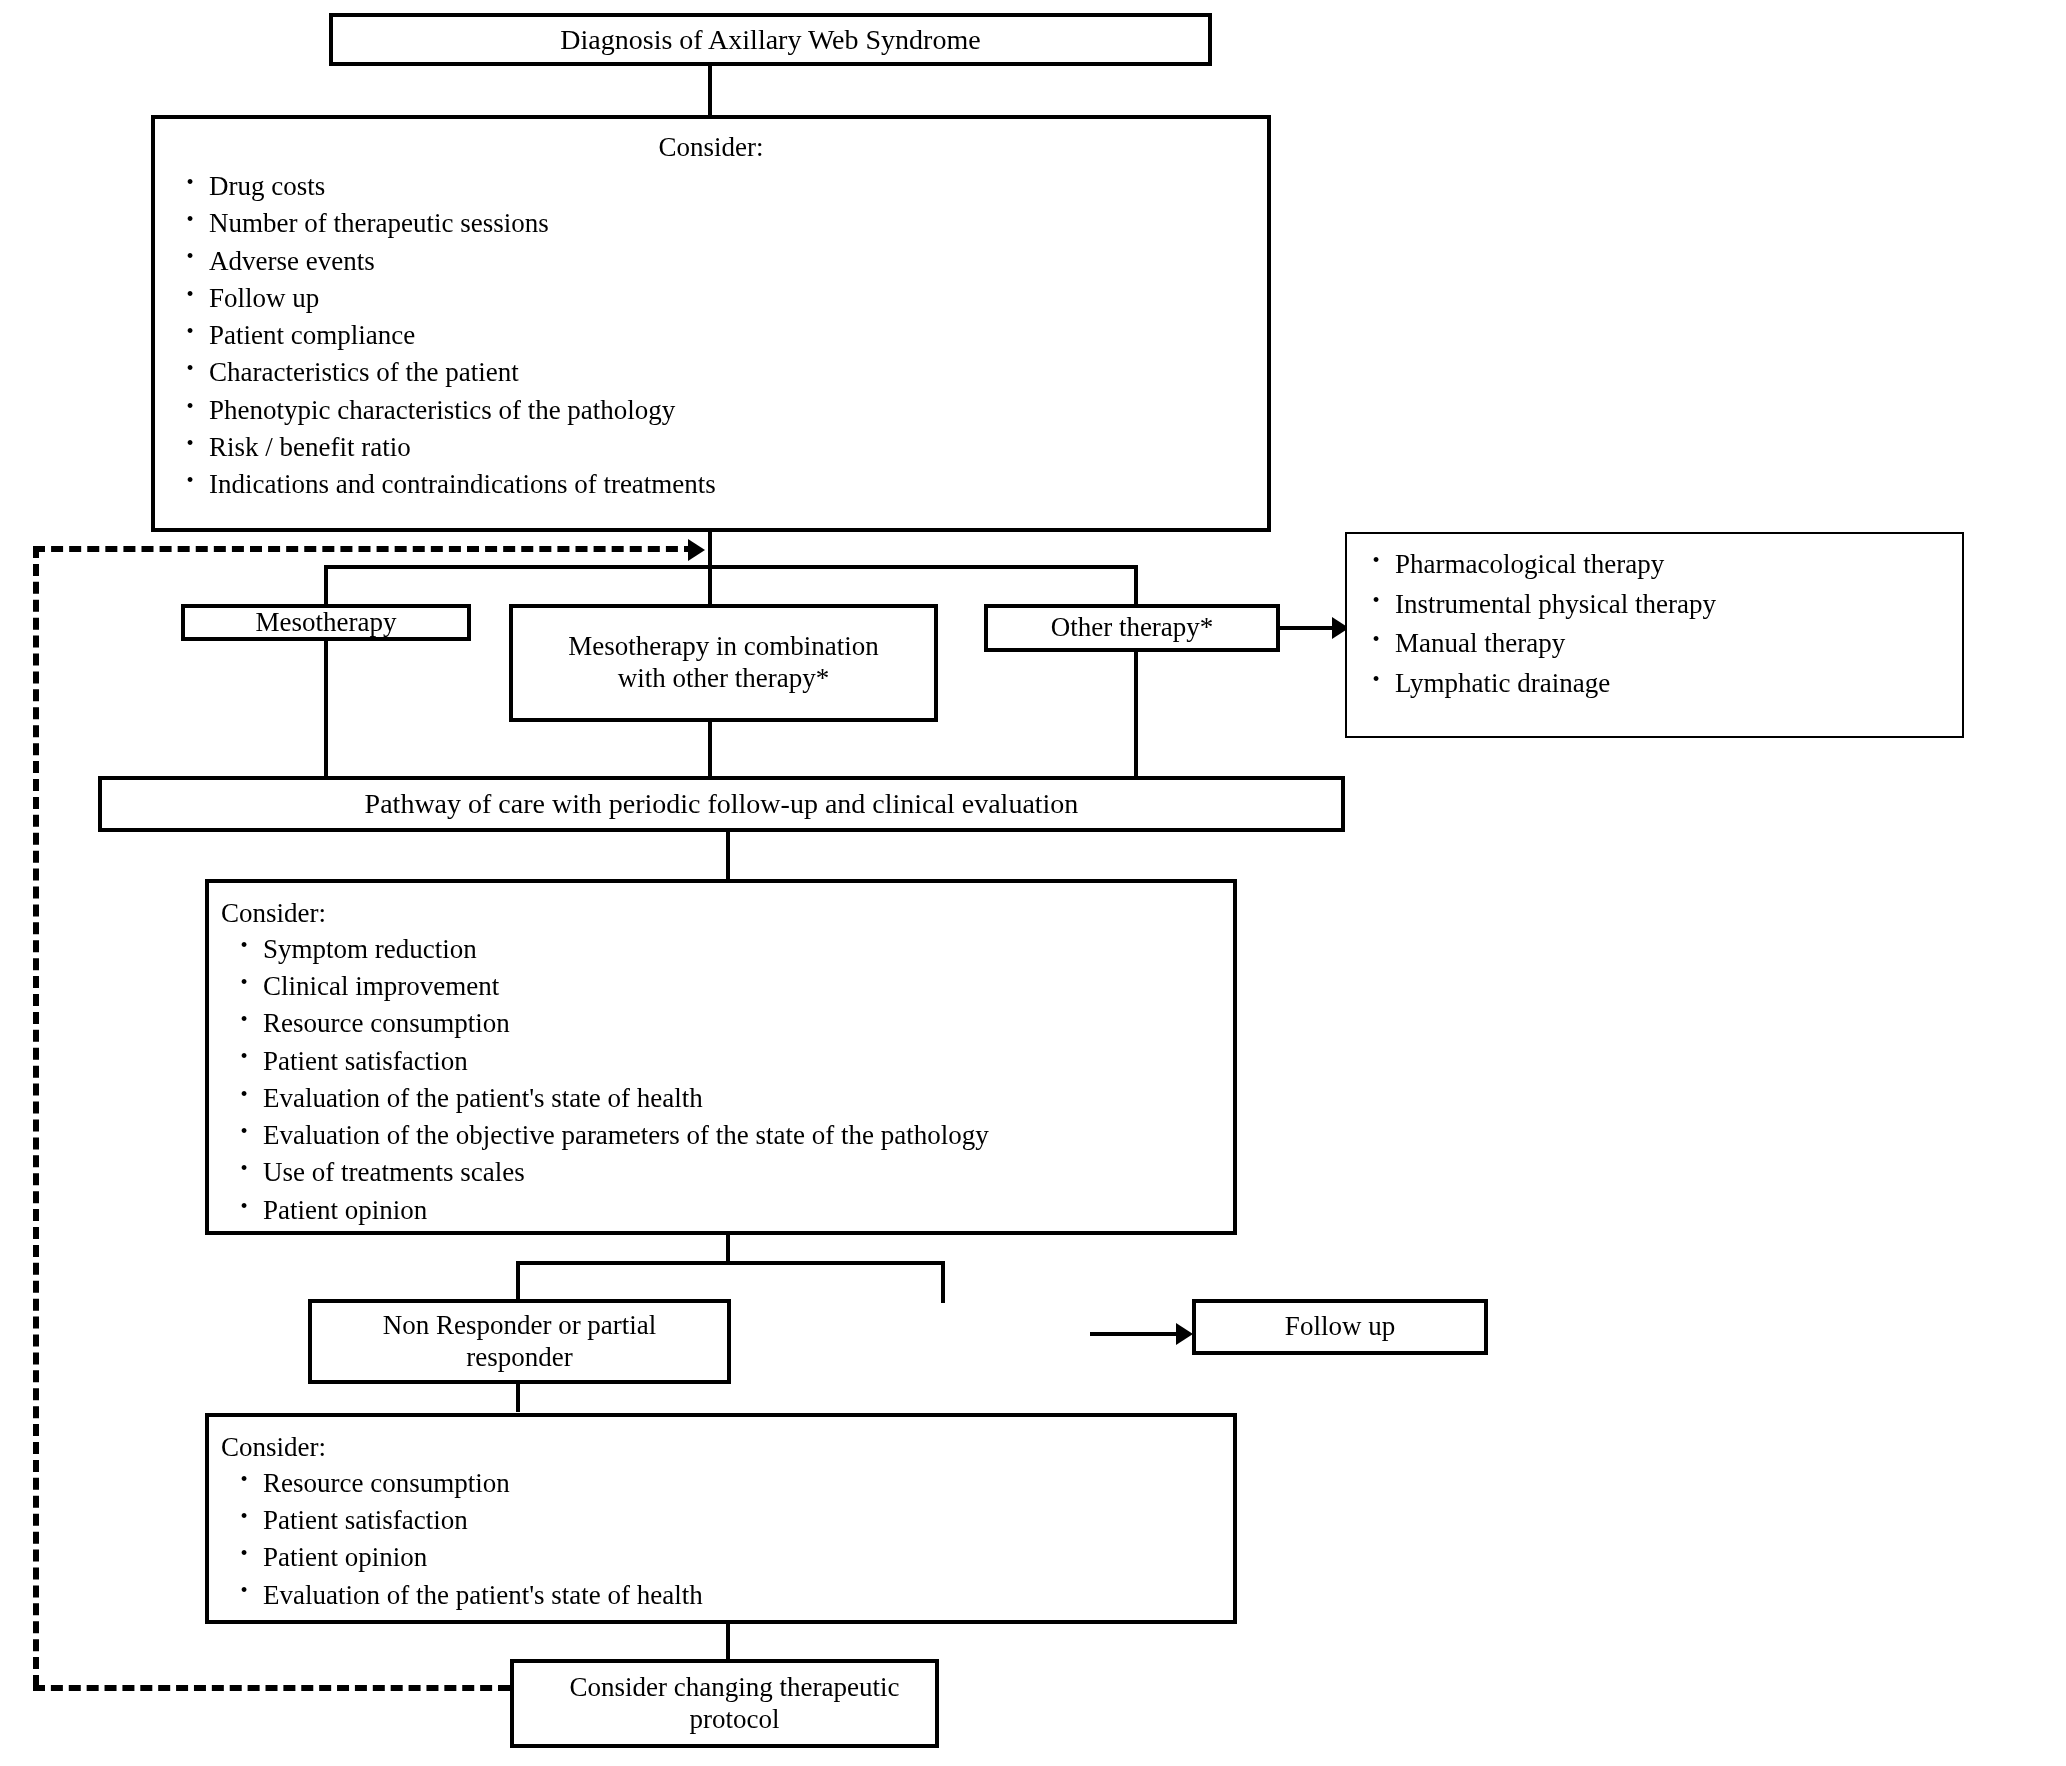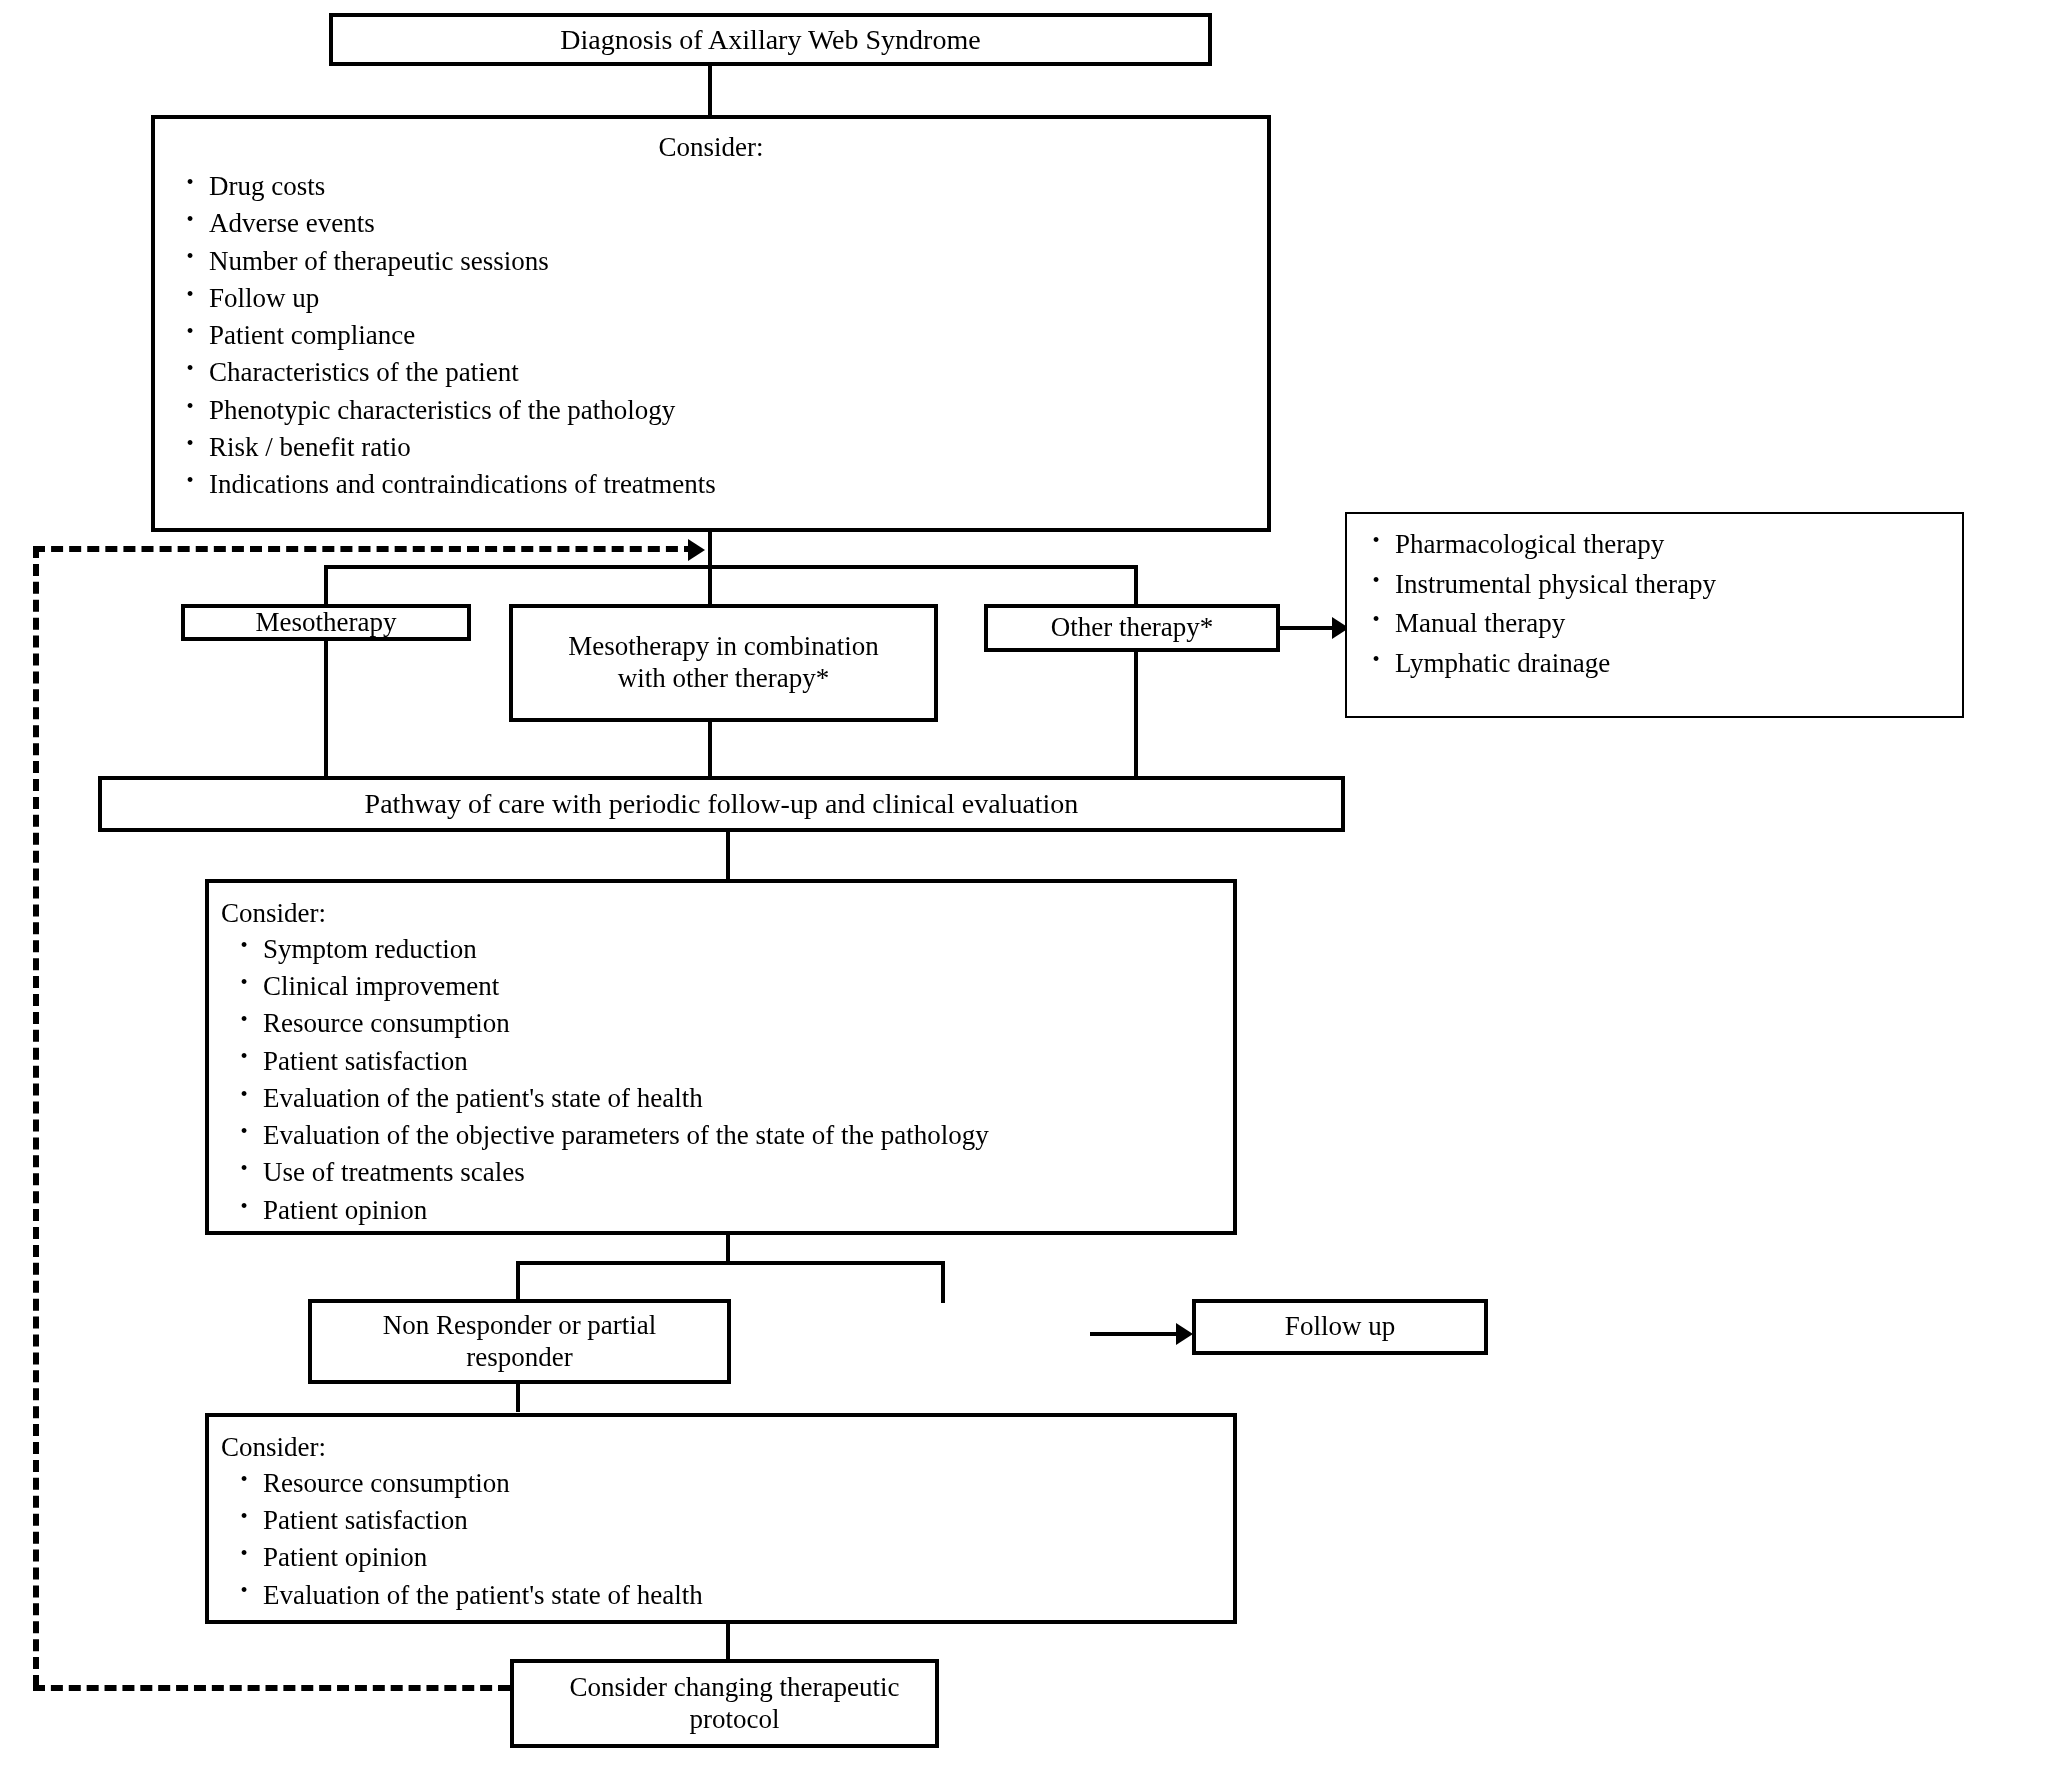--- a/index.html
+++ b/index.html
@@ -146,22 +146,22 @@
   <div class="arrowhead" style="left:688px; top:539px;"></div>
 
   <div class="node" style="left:329px; top:13.3px; width:883px; height:53px; font-size:28px;">
     <span class="label">Diagnosis of Axillary Web Syndrome</span>
   </div>
 
   <div class="listbox" style="left:151px; top:115px; width:1120px; height:417px; font-size:27px; padding:13.3px 0 0 0;">
     <span class="boxtitle" style="margin-bottom:9.7px;">Consider:</span>
     <ul style="padding-left:23px;">
       <li style="margin-bottom:10.3px;">Drug costs</li>
+      <li style="margin-bottom:10.3px;">Number of therapeutic sessions</li>
       <li style="margin-bottom:10.3px;">Adverse events</li>
-      <li style="margin-bottom:10.3px;">Number of therapeutic sessions</li>
       <li style="margin-bottom:10.3px;">Follow up</li>
       <li style="margin-bottom:10.3px;">Patient compliance</li>
       <li style="margin-bottom:10.3px;">Characteristics of the patient</li>
       <li style="margin-bottom:10.3px;">Phenotypic characteristics of the pathology</li>
       <li style="margin-bottom:10.3px;">Risk / benefit ratio</li>
       <li>Indications and contraindications of treatments</li>
     </ul>
   </div>
 
   <div class="node" style="left:181px; top:604px; width:290px; height:37px; font-size:27px;">
@@ -169,21 +169,21 @@
   </div>
 
   <div class="node" style="left:509px; top:604px; width:429px; height:118px; font-size:27px;">
     <span class="label" style="padding:0 31px;">Mesotherapy in combination with other therapy*</span>
   </div>
 
   <div class="node" style="left:984px; top:604px; width:296px; height:48px; font-size:27px;">
     <span class="label">Other therapy*</span>
   </div>
 
-  <div class="listbox thin" style="left:1345px; top:512px; width:619px; height:206px; font-size:27px; padding:17px 0 0 0;">
+  <div class="listbox thin" style="left:1345px; top:532px; width:619px; height:206px; font-size:27px; padding:17px 0 0 0;">
     <ul style="padding-left:17px;">
       <li style="margin-bottom:12.7px;">Pharmacological therapy</li>
       <li style="margin-bottom:12.7px;">Instrumental physical therapy</li>
       <li style="margin-bottom:12.7px;">Manual therapy</li>
       <li>Lymphatic drainage</li>
     </ul>
   </div>
 
   <div class="node" style="left:98px; top:776px; width:1247px; height:56px; font-size:28px;">
     <span class="label">Pathway of care with periodic follow-up and clinical evaluation</span>

